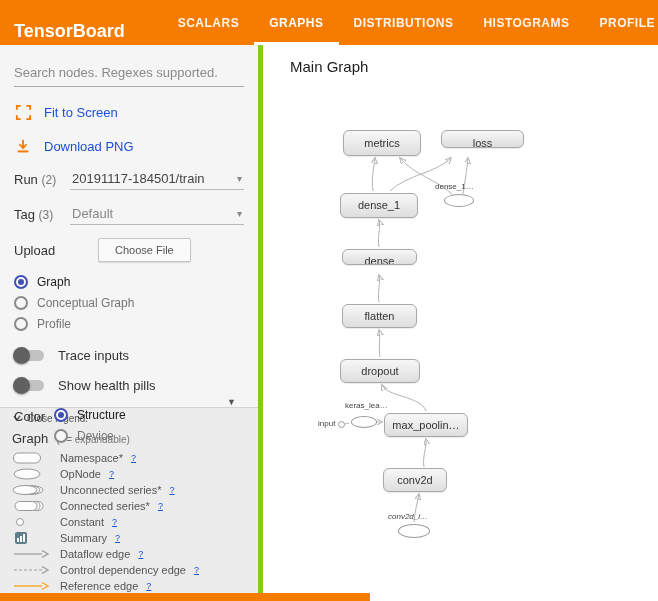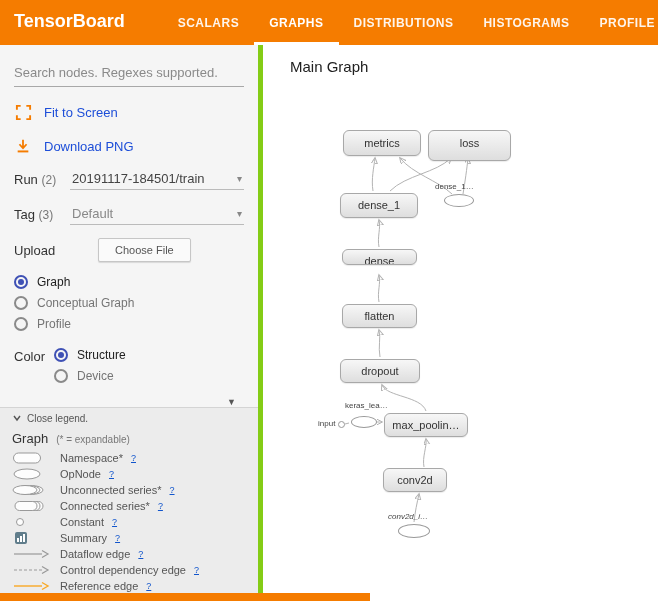--- a/index.html
+++ b/index.html
@@ -2,21 +2,21 @@
 <html><head>
 <meta charset="utf-8">
 <style>
   *{margin:0;padding:0;box-sizing:border-box;}
   html,body{width:658px;height:601px;overflow:hidden;}
   body{font-family:"Liberation Sans",sans-serif;background:#fff;}
   .app{position:relative;width:658px;height:601px;overflow:hidden;background:#fff;}
 
   
   .topbar{height:45px;background:#f57c00;display:flex;align-items:stretch;color:#fff;}
-  .brand{font-size:18px;font-weight:bold;padding:11px 14px 16px 14px;}
+  .brand{font-size:18px;font-weight:bold;padding:11px 14px 16px 14px;margin-top:10px;}
   .tabs{display:flex;margin-left:24px;}
   .tab{font-size:12px;font-weight:bold;letter-spacing:.5px;padding:3px 15px 0 15px;display:flex;align-items:center;
        color:rgba(255,255,255,.92);cursor:pointer;border-bottom:3px solid transparent;}
   .tab.active{color:#fff;border-bottom-color:#fff;}
 
   
   .content{display:flex;height:556px;}
   .sidebar{width:263px;background:#f5f5f5;border-right:5px solid #84cc16;display:flex;flex-direction:column;
            font-size:13px;color:#333;position:relative;flex:none;}
   .sidebar-top{padding:12px 14px 0 14px;position:relative;height:362px;flex:none;}
@@ -159,20 +159,34 @@
             <div class="radio-row">
               <span class="radio"></span>
               <span class="radio-label">Conceptual Graph</span>
             </div>
             <div class="radio-row">
               <span class="radio"></span>
               <span class="radio-label">Profile</span>
             </div>
           </div>
 
+        <div>
+            <div class="toggle-row">
+              <span class="switch">
+                <span class="knob"></span>
+              </span>
+              <span class="toggle-label">Trace inputs</span>
+            </div>
+            <div class="toggle-row">
+              <span class="switch">
+                <span class="knob"></span>
+              </span>
+              <span class="toggle-label">Show health pills</span>
+            </div>
+          </div>
 
         <div class="color-row">
           <span class="color-label">Color</span>
           <div class="color-options">
               <div class="radio-row">
                 <span class="radio sel"></span>
                 <span class="radio-label on">Structure</span>
               </div>
               <div class="radio-row">
                 <span class="radio"></span>
@@ -308,21 +322,21 @@
           <path d="M117,312 C115,302 118,293 116,285" marker-end="url(#arw)"></path>
           <path d="M116,257 C114,247 118,238 116,230" marker-end="url(#arw)"></path>
           <path d="M116,202 C114,192 118,183 116,175" marker-end="url(#arw)"></path>
           <path d="M110,146 C108,134 111,122 112,113" marker-end="url(#arw)"></path>
           <path d="M127,146 C143,130 173,128 188,113" marker-end="url(#arw)"></path>
           <path d="M189,149 C174,135 150,129 137,113" marker-end="url(#arw)"></path>
           <path d="M200,149 C202,137 204,123 205,113" marker-end="url(#arw)"></path>
         </svg>
         <div id="nodes-layer">
             <div class="gnode" style="left: 80px; top: 85px; width: 78px; height: 26px; line-height: 24px;">metrics</div>
-            <div class="gnode" style="left: 165px; top: 85px; width: 83px; height: 31px; line-height: 24px;">loss</div>
+            <div class="gnode" style="left: 178px; top: 85px; width: 83px; height: 18px; line-height: 24px;">loss</div>
             <div class="gnode" style="left: 77px; top: 148px; width: 78px; height: 25px; line-height: 23px;">dense_1</div>
             <div class="gnode" style="left: 79px; top: 204px; width: 75px; height: 16px; line-height: 22px;">dense</div>
             <div class="gnode" style="left: 79px; top: 259px; width: 75px; height: 24px; line-height: 22px;">flatten</div>
             <div class="gnode" style="left: 77px; top: 314px; width: 80px; height: 24px; line-height: 22px;">dropout</div>
             <div class="gnode" style="left: 121px; top: 368px; width: 84px; height: 24px; line-height: 22px;">max_poolin…</div>
             <div class="gnode" style="left: 120px; top: 423px; width: 64px; height: 24px; line-height: 22px;">conv2d</div>
             <div class="op-label" style="left: 172px; top: 137px;">dense_1…</div>
             <div class="op-oval" style="left: 181px; top: 149px; width: 30px; height: 13px;"></div>
             <div class="op-label" style="left: 82px; top: 356px;">keras_lea…</div>
             <div class="op-oval" style="left: 88px; top: 371px; width: 26px; height: 12px;"></div>

